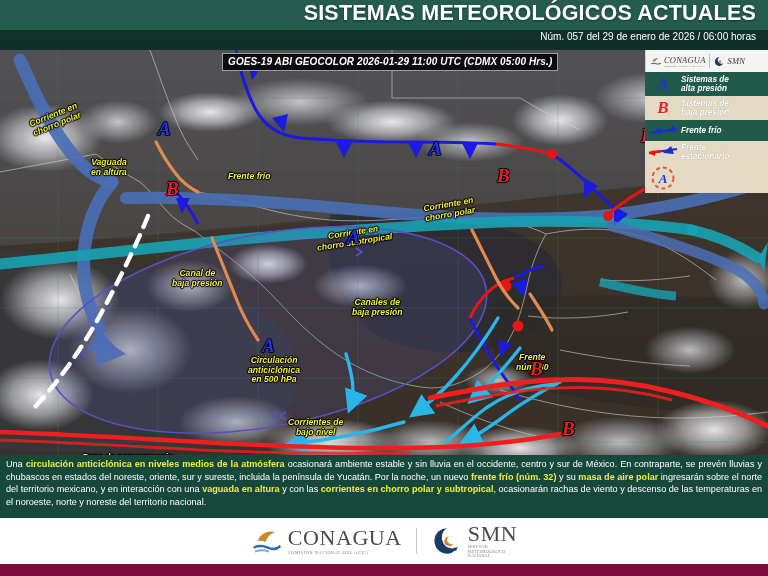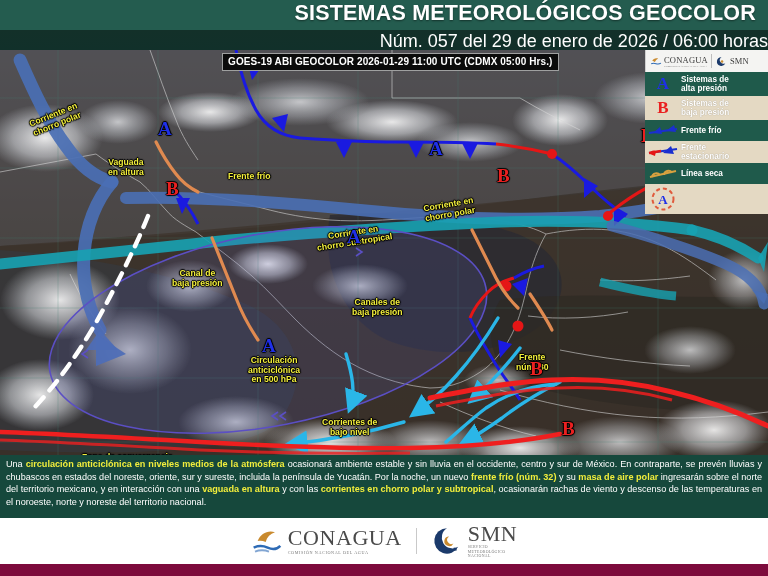--- a/index.html
+++ b/index.html
@@ -23,31 +23,32 @@
     background: linear-gradient(#245c4f 0%, #245c4f 61%, #133029 61%, #11302a 100%);
   }
   #header-title {
     position: absolute; right: 12px; top: 1px;
     font-size: 21.5px; font-weight: bold;
     color: #ffffff; letter-spacing: .2px;
     text-shadow: 0 1px 2px rgba(0,0,0,.45);
     white-space: nowrap;
   }
   #header-sub {
-    position: absolute; right: 0; top: 31px;
-    font-size: 18px; color: #ffffff;
+    position: absolute; right: 12px; top: 31px;
+    font-size: 10px; color: #ffffff;
     white-space: nowrap;
   }
 
   
   #map {
     position: absolute; left: 0; top: 50px;
     width: 768px; height: 405px;
     overflow: hidden;
     background: #1d2326;
+    font-style: italic;
   }
   #map-svg { position: absolute; left: 0; top: 0; }
 
   .goes-banner {
     position: absolute; left: 222px; top: 3px;
     background: #0b0b0b;
     border: 1px solid #9fa0a0;
     color: #ffffff;
     font-family: "Liberation Sans", sans-serif;
     font-weight: bold; font-size: 10px;
@@ -152,21 +153,21 @@
     width: 768px; height: 12px;
     background: #7d0b3c;
   }
 </style>
 </head>
 <body>
 
 <div id="page">
 
   <div id="header">
-    <div id="header-title">SISTEMAS METEOROLÓGICOS GEOCOLOR</div>
+    <div id="header-title">SISTEMAS METEOROLÓGICOS ACTUALES</div>
     <div id="header-sub">Núm. 057 del 29 de enero de 2026 / 06:00 horas</div>
   </div>
 
   <div id="map">
 
     <svg id="map-svg" width="768" height="405" viewBox="0 0 768 405">
       <defs>
         <linearGradient id="oceanGrad" x1="0" y1="0" x2="0" y2="1">
           <stop offset="0%" stop-color="#4b4b50"></stop>
           <stop offset="45%" stop-color="#3a332c"></stop>
@@ -417,51 +418,41 @@
           <svg width="32" height="14" viewBox="0 0 32 14">
             <path d="M2 8 L30 4" stroke="#1a2fd0" stroke-width="2.2" fill="none"></path>
             <path d="M2 8 L14 6" stroke="#e51616" stroke-width="2.4" fill="none"></path>
             <path d="M3 9 a4 4 0 0 1 6 -3 l-1 5 z" fill="#e51616"></path>
             <path d="M16 8 L24 1 L27 9 Z" fill="#1a2fd0"></path>
           </svg>
         </div>
         <div class="leg-text">Frente<br>estacionario</div>
       </div>
 
-      <div class="leg-row green">
-        <div class="leg-icon">
-          <svg width="32" height="14" viewBox="0 0 32 14">
-            <path d="M3 10 L29 4" stroke="#d8a13f" stroke-width="2" fill="none"></path>
-            <path d="M5 10 a4.5 4.5 0 0 1 8 -2" stroke="#d8a13f" stroke-width="2" fill="none"></path>
-            <path d="M17 8 a4.5 4.5 0 0 1 8 -2.5" stroke="#d8a13f" stroke-width="2" fill="none"></path>
-          </svg>
-        </div>
-        <div class="leg-text">Línea seca</div>
-      </div>
 
       <div class="leg-row tan">
         <div class="leg-icon">
           <svg width="28" height="26" viewBox="0 0 28 26">
             <circle cx="14" cy="13" r="10.5" fill="none" stroke="#e05a3c" stroke-width="2" stroke-dasharray="4 3"></circle>
             <text x="14" y="18" font-family="Liberation Serif, serif" font-size="13" font-weight="bold" fill="#1f30e8" text-anchor="middle">A</text>
           </svg>
         </div>
       </div>
     </div>
 
     <div id="map-labels">
         <div class="mlabel" style="left: 30px; top: 60px; transform: rotate(-22deg);">Corriente en<br>chorro polar</div>
-        <div class="mlabel" style="left: 108px; top: 108px;">Vaguada<br>en altura</div>
+        <div class="mlabel" style="left: 91px; top: 108px;">Vaguada<br>en altura</div>
         <div class="mlabel" style="left: 228px; top: 122px;">Frente frío</div>
         <div class="mlabel" style="left: 424px; top: 150px; transform: rotate(-10deg);">Corriente en<br>chorro polar</div>
         <div class="mlabel" style="left: 316px; top: 178px; transform: rotate(-9deg);">Corriente en<br>chorro subtropical</div>
         <div class="mlabel" style="left: 172px; top: 219px;">Canal de<br>baja presión</div>
         <div class="mlabel" style="left: 352px; top: 248px;">Canales de<br>baja presión</div>
         <div class="mlabel" style="left: 248px; top: 306px;">Circulación<br>anticiclónica<br>en 500 hPa</div>
-        <div class="mlabel" style="left: 322px; top: 368px;">Corrientes de<br>bajo nivel</div>
+        <div class="mlabel" style="left: 288px; top: 368px;">Corrientes de<br>bajo nivel</div>
         <div class="mlabel" style="left: 82px; top: 403px;">Zona de convergencia<br>intertropical</div>
         <div class="mlabel" style="left: 516px; top: 303px;">Frente<br>núm. 30</div>
         <div class="hl-A" style="left: 158px; top: 68px;">A</div>
         <div class="hl-A" style="left: 429px; top: 88px;">A</div>
         <div class="hl-A" style="left: 347px; top: 176px;">A</div>
         <div class="hl-A" style="left: 262px; top: 285px;">A</div>
         <div class="hl-B" style="left: 166px; top: 128px;">B</div>
         <div class="hl-B" style="left: 497px; top: 115px;">B</div>
         <div class="hl-B" style="left: 641px; top: 75px;">B</div>
         <div class="hl-B" style="left: 530px; top: 308px;">B</div>

